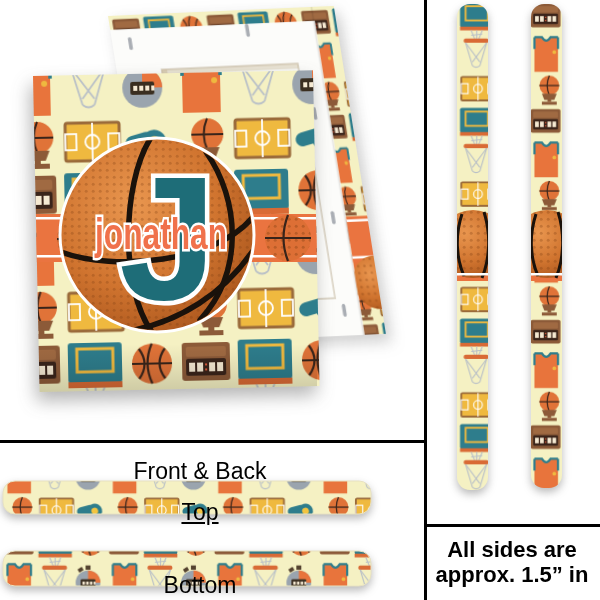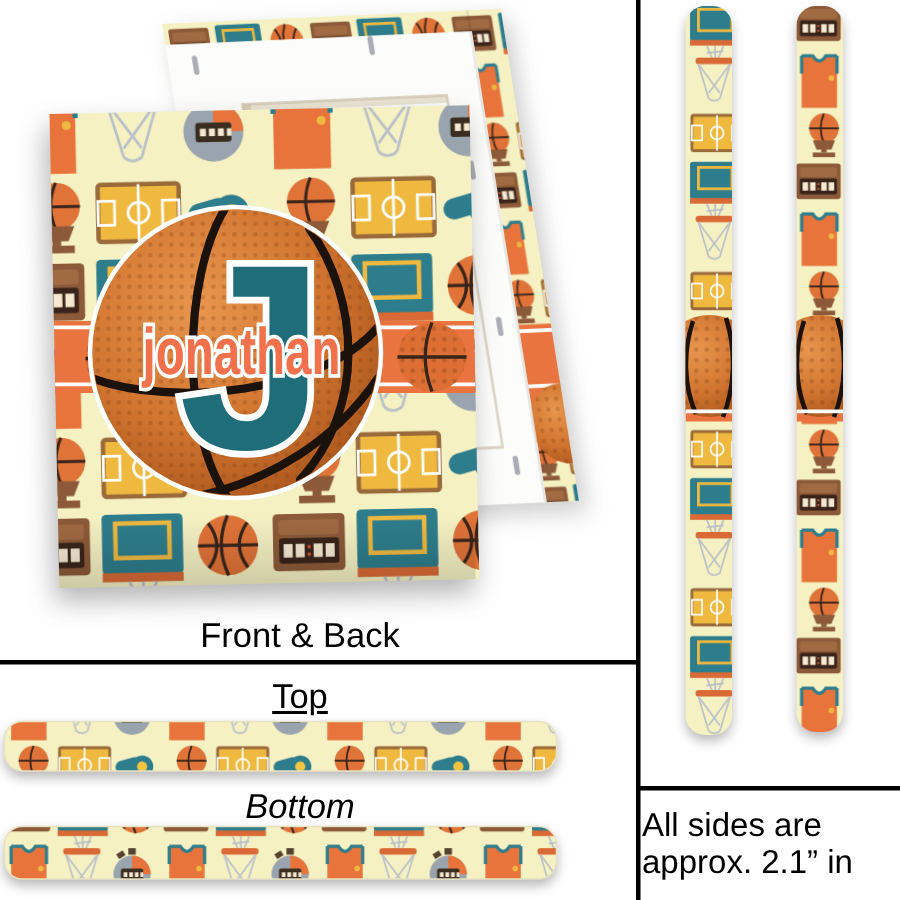--- a/index.html
+++ b/index.html
@@ -11,27 +11,27 @@
   }
   *{margin:0;padding:0;box-sizing:border-box;}
   html,body{background:var(--page-bg);}
   body{font-family:"Liberation Sans", sans-serif;}
   .stage{position:relative;width:600px;height:600px;background:var(--page-bg);overflow:hidden;}
   .art{position:absolute;left:0;top:0;}
   .divider{position:absolute;background:var(--divider);}
   .divider-v{left:424px;top:0;width:2.5px;height:600px;}
   .divider-h-left{left:0;top:440px;width:425px;height:2.5px;}
   .divider-h-right{left:425px;top:524px;width:175px;height:2.5px;}
-  .label{position:absolute;color:var(--label-text);font-size:23px;text-align:center;line-height:26px;}
+  .label{position:absolute;color:var(--label-text);font-size:23px;text-align:center;line-height:26px;margin-top:48px;}
   .lbl-frontback{left:40px;top:410px;width:320px;}
   .lbl-top{left:40px;top:451px;width:320px;text-decoration:underline;}
-  .lbl-bottom{left:40px;top:524px;width:320px;font-style:italic;}
+  .lbl-bottom{left:40px;top:524px;width:320px;}
   .lbl-leftright{left:428px;top:492px;width:168px;}
   .note{position:absolute;left:428px;top:537px;width:168px;color:var(--label-text);
-        font-size:22px;line-height:25px;}
+        font-size:22px;text-align:center;line-height:25px;font-weight:bold;}
   .fill-pbg{fill:var(--pattern-bg);} .fill-ribbon{fill:var(--ribbon);}
   .fill-white{fill:#ffffff;} .fill-canvas{fill:var(--canvas-white);}
   .fill-staple{fill:var(--staple-gray);}
   .j-text{fill:var(--teal-dark);stroke:#ffffff;stroke-width:9px;paint-order:stroke;
           font-weight:bold;font-family:"Liberation Sans",sans-serif;}
   .name-text{fill:var(--name-orange);stroke:#ffffff;stroke-width:5px;paint-order:stroke;
           font-weight:bold;font-family:"Liberation Sans",sans-serif;}
   .shadow-canvas{filter:drop-shadow(-3px 9px 9px rgba(60,60,60,.38));}
   .shadow-back{filter:drop-shadow(5px 7px 8px rgba(90,90,90,.30));}
   .shadow-strip{filter:drop-shadow(0px 4px 4px rgba(80,80,80,.40));}
@@ -276,15 +276,15 @@
 
   <div class="divider divider-v"></div>
   <div class="divider divider-h-left"></div>
   <div class="divider divider-h-right"></div>
 
   <div class="label lbl-frontback">Front &amp; Back</div>
   <div class="label lbl-top">Top</div>
   <div class="label lbl-bottom">Bottom</div>
   <div class="note">
     <div>All sides are</div>
-    <div>approx. 2.1” in</div>
+    <div>approx. 1.5” in</div>
   </div>
 </div>
 
 </body></html>

